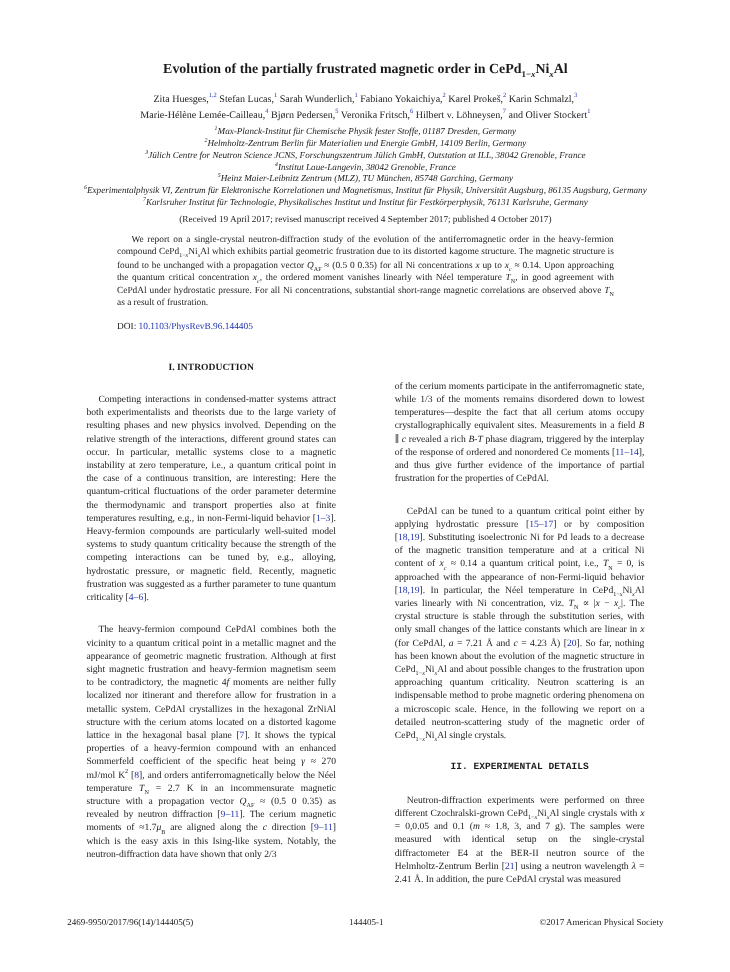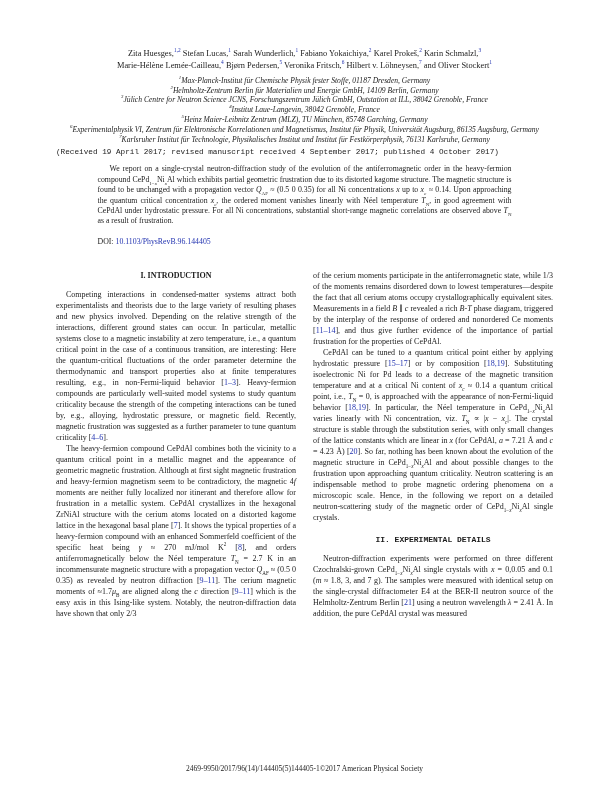--- a/index.html
+++ b/index.html
@@ -13,42 +13,43 @@
     box-sizing:border-box;
     padding:36px 55px 0 56px;
     overflow:hidden;
   }
   .journal-header { text-align:center; font-size:8.2px; letter-spacing:0.25px; }
   .paper-title { text-align:center; font-size:11.6px; font-weight:bold; margin:15px 0 0 0; line-height:1.25; }
   .authors-block { margin-top:12px; }
   .author-line { text-align:center; font-size:8.4px; line-height:12.4px; }
   .affiliations { margin-top:3px; text-align:center; font-style:italic; font-size:7.6px; line-height:9.8px; }
   .affiliation-line { }
-  .received { font-size:7.7px; margin-top:4px;font-family:Liberation Mono, monospace; }
+  .received { text-align:center; font-size:7.7px; margin-top:4px; }
   .abstract { width:414px; margin:8px auto 0 auto; text-align:justify; font-size:7.8px; line-height:10.4px; text-indent:12px; }
   .doi-line { width:414px; margin:10px auto 16px auto; font-size:7.8px; }
   .columns { display:flex; gap:17px; margin-top:24px; }
   .col { width:240px; font-size:8px; line-height:11px; text-align:justify; }
-  .col p { margin:0; }
+  .col p { margin:16px; }
   .col p.indent { text-indent:10px; }
   h2.section { text-align:center; font-weight:bold; font-size:8px; margin:0 0 8px 0; line-height:11px; }
   h2.section.later { margin-top:11px;font-family:Liberation Mono, monospace; }
-  .footer { position:absolute; left:56px; right:55px; top:764px; display:flex; justify-content:center; font-size:7.5px; }
+  .footer { position:absolute; left:56px; right:55px; top:764px; display:flex; justify-content:space-between; font-size:7.5px; }
   .ref { color:#2233b0; }
   .i { font-style:italic; }
   .b { font-weight:bold; }
   sup { font-size:64%; line-height:0; }
   sub { font-size:64%; line-height:0; }
 </style>
 </head>
 <body>
 
 <div class="page">
 
 
+  <h1 class="paper-title">Evolution of the partially frustrated magnetic order in CePd<sub>1−</sub><sub class="i">x</sub>Ni<sub class="i">x</sub>Al</h1>
 
   <div class="authors-block">
     <div class="author-line">Zita Huesges,<sup class="ref">1,2</sup> Stefan Lucas,<sup class="ref">1</sup> Sarah Wunderlich,<sup class="ref">1</sup> Fabiano Yokaichiya,<sup class="ref">2</sup> Karel Prokeš,<sup class="ref">2</sup> Karin Schmalzl,<sup class="ref">3</sup></div>
     <div class="author-line">Marie-Hélène Lemée-Cailleau,<sup class="ref">4</sup> Bjørn Pedersen,<sup class="ref">5</sup> Veronika Fritsch,<sup class="ref">6</sup> Hilbert v. Löhneysen,<sup class="ref">7</sup> and Oliver Stockert<sup class="ref">1</sup></div>
   </div>
 
   <div class="affiliations">
     <div class="affiliation-line"><sup>1</sup>Max-Planck-Institut für Chemische Physik fester Stoffe, 01187 Dresden, Germany</div>
     <div class="affiliation-line"><sup>2</sup>Helmholtz-Zentrum Berlin für Materialien und Energie GmbH, 14109 Berlin, Germany</div>
     <div class="affiliation-line"><sup>3</sup>Jülich Centre for Neutron Science JCNS, Forschungszentrum Jülich GmbH, Outstation at ILL, 38042 Grenoble, France</div>

